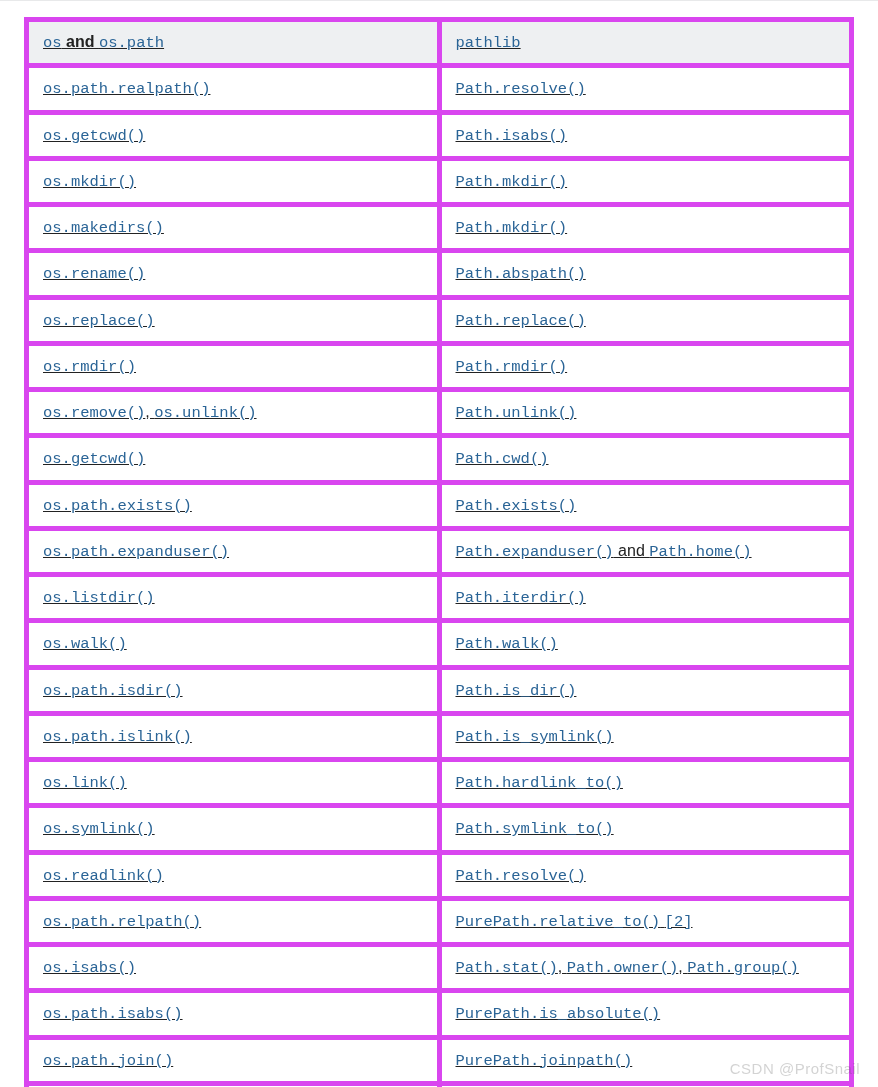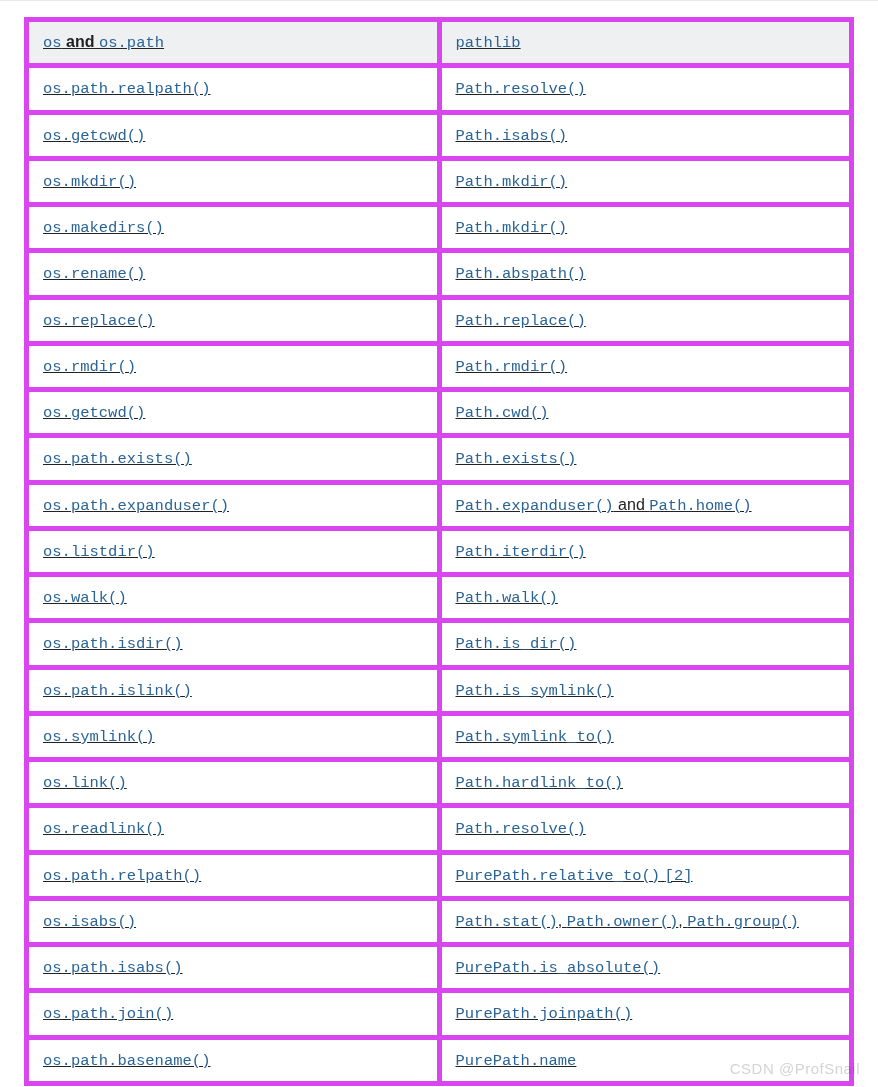--- a/index.html
+++ b/index.html
@@ -90,20 +90,24 @@
         </tr>
         <tr>
           <td><a href="#" class="link">os.replace()</a></td>
           <td><a href="#" class="link">Path.replace()</a></td>
         </tr>
         <tr>
           <td><a href="#" class="link">os.rmdir()</a></td>
           <td><a href="#" class="link">Path.rmdir()</a></td>
         </tr>
         <tr>
+          <td><a href="#" class="link">os.remove()</a><span class="sep">, </span><a href="#" class="link">os.unlink()</a></td>
+          <td><a href="#" class="link">Path.unlink()</a></td>
+        </tr>
+        <tr>
           <td><a href="#" class="link">os.getcwd()</a></td>
           <td><a href="#" class="link">Path.cwd()</a></td>
         </tr>
         <tr>
           <td><a href="#" class="link">os.path.exists()</a></td>
           <td><a href="#" class="link">Path.exists()</a></td>
         </tr>
         <tr>
           <td><a href="#" class="link">os.path.expanduser()</a></td>
           <td><a href="#" class="link">Path.expanduser()</a><span class="plain"> and </span><a href="#" class="link">Path.home()</a></td>
@@ -118,26 +122,26 @@
         </tr>
         <tr>
           <td><a href="#" class="link">os.path.isdir()</a></td>
           <td><a href="#" class="link">Path.is_dir()</a></td>
         </tr>
         <tr>
           <td><a href="#" class="link">os.path.islink()</a></td>
           <td><a href="#" class="link">Path.is_symlink()</a></td>
         </tr>
         <tr>
+          <td><a href="#" class="link">os.link()</a></td>
+          <td><a href="#" class="link">Path.hardlink_to()</a></td>
+        </tr>
+        <tr>
           <td><a href="#" class="link">os.symlink()</a></td>
           <td><a href="#" class="link">Path.symlink_to()</a></td>
-        </tr>
-        <tr>
-          <td><a href="#" class="link">os.link()</a></td>
-          <td><a href="#" class="link">Path.hardlink_to()</a></td>
         </tr>
         <tr>
           <td><a href="#" class="link">os.readlink()</a></td>
           <td><a href="#" class="link">Path.resolve()</a></td>
         </tr>
         <tr>
           <td><a href="#" class="link">os.path.relpath()</a></td>
           <td><a href="#" class="link">PurePath.relative_to()</a><span class="plain"> </span><a href="#" class="link">[2]</a></td>
         </tr>
         <tr>

